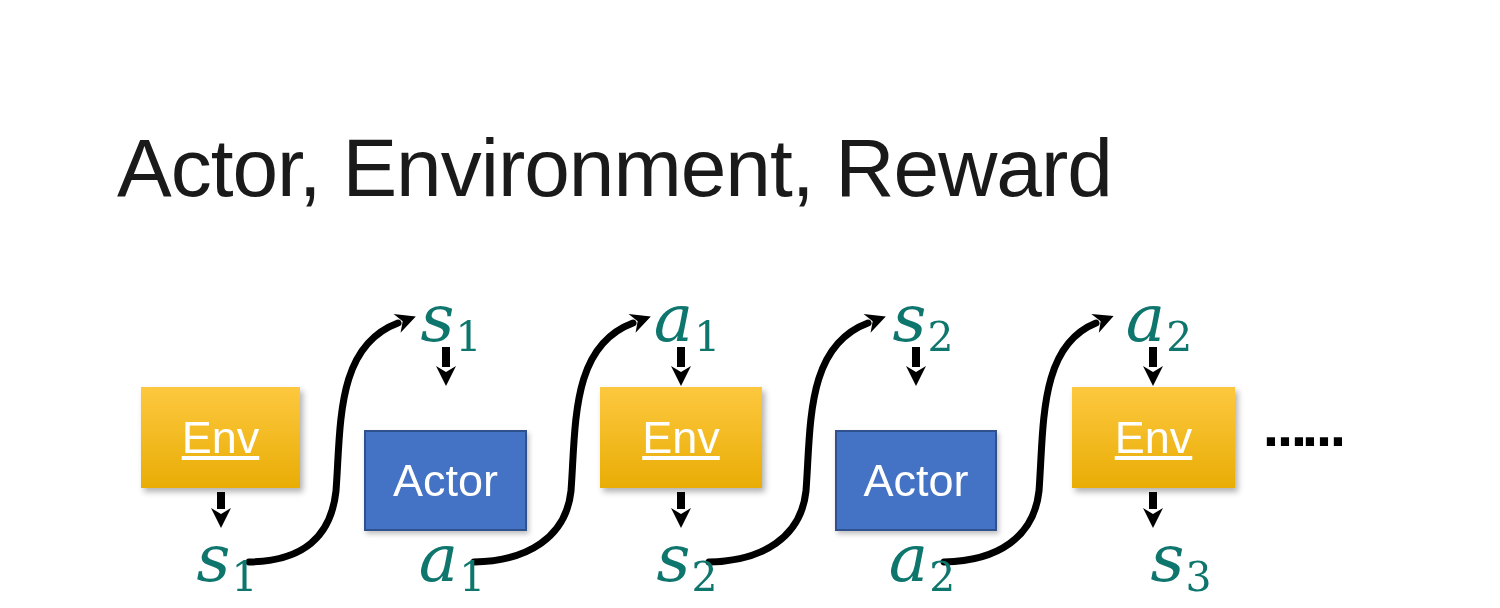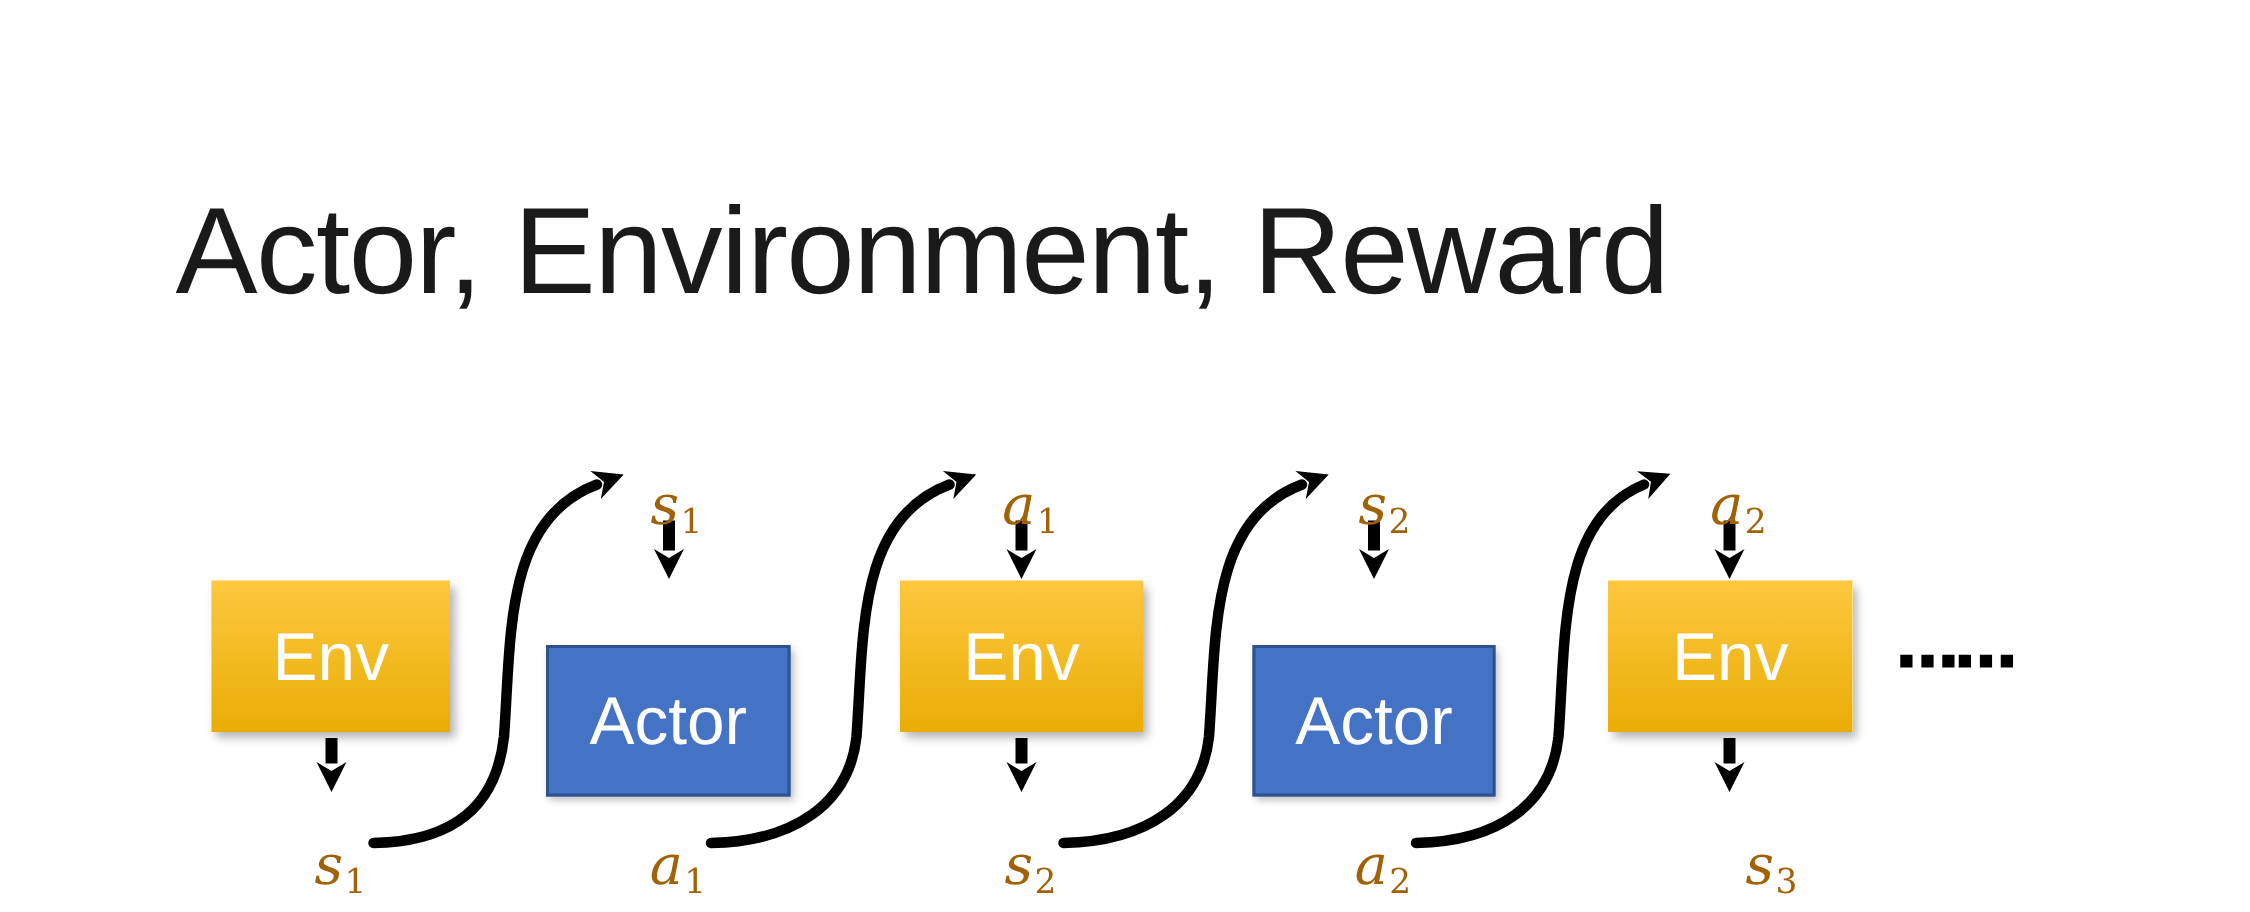--- a/index.html
+++ b/index.html
@@ -15,31 +15,32 @@
     color:var(--title-text,#1a1a1a);white-space:nowrap;
   }
   .box{
     position:absolute;top:387px;height:101px;box-sizing:border-box;
     display:flex;align-items:center;justify-content:center;
     font-size:45px;font-weight:300;color:var(--box-text,#ffffff);
   }
   .env{
     background:linear-gradient(180deg,var(--env-gradient-top,#FDC83F) 0%,var(--env-gradient-bottom,#E9AD05) 100%);
     box-shadow:3px 4px 6px rgba(0,0,0,0.30);
+    text-decoration:underline;
   }
   .actor{
     background:var(--actor-fill,#4472C4);
     border:2.5px solid var(--actor-border,#2F528F);
     box-shadow:2px 3px 5px rgba(0,0,0,0.25);
     margin-top:43px;
   }
   .ml{
     position:absolute;transform:translateX(-50%);
     font-family:"DejaVu Serif",serif;font-style:italic;
-    font-size:37px;line-height:1;color:#a16207;white-space:nowrap;margin-top:32px;
+    font-size:66px;line-height:1;color:#0f766e;white-space:nowrap;
   }
   .ml sub{
     font-style:normal;font-size:0.62em;vertical-align:-0.24em;
     margin-left:1px;line-height:0;
   }
   .top-label{top:286px;}
   .bottom-label{top:526px;}
   .dots{
     position:absolute;left:1263px;top:408px;line-height:1;
     font-size:44px;font-weight:900;letter-spacing:-5px;color:#000;

